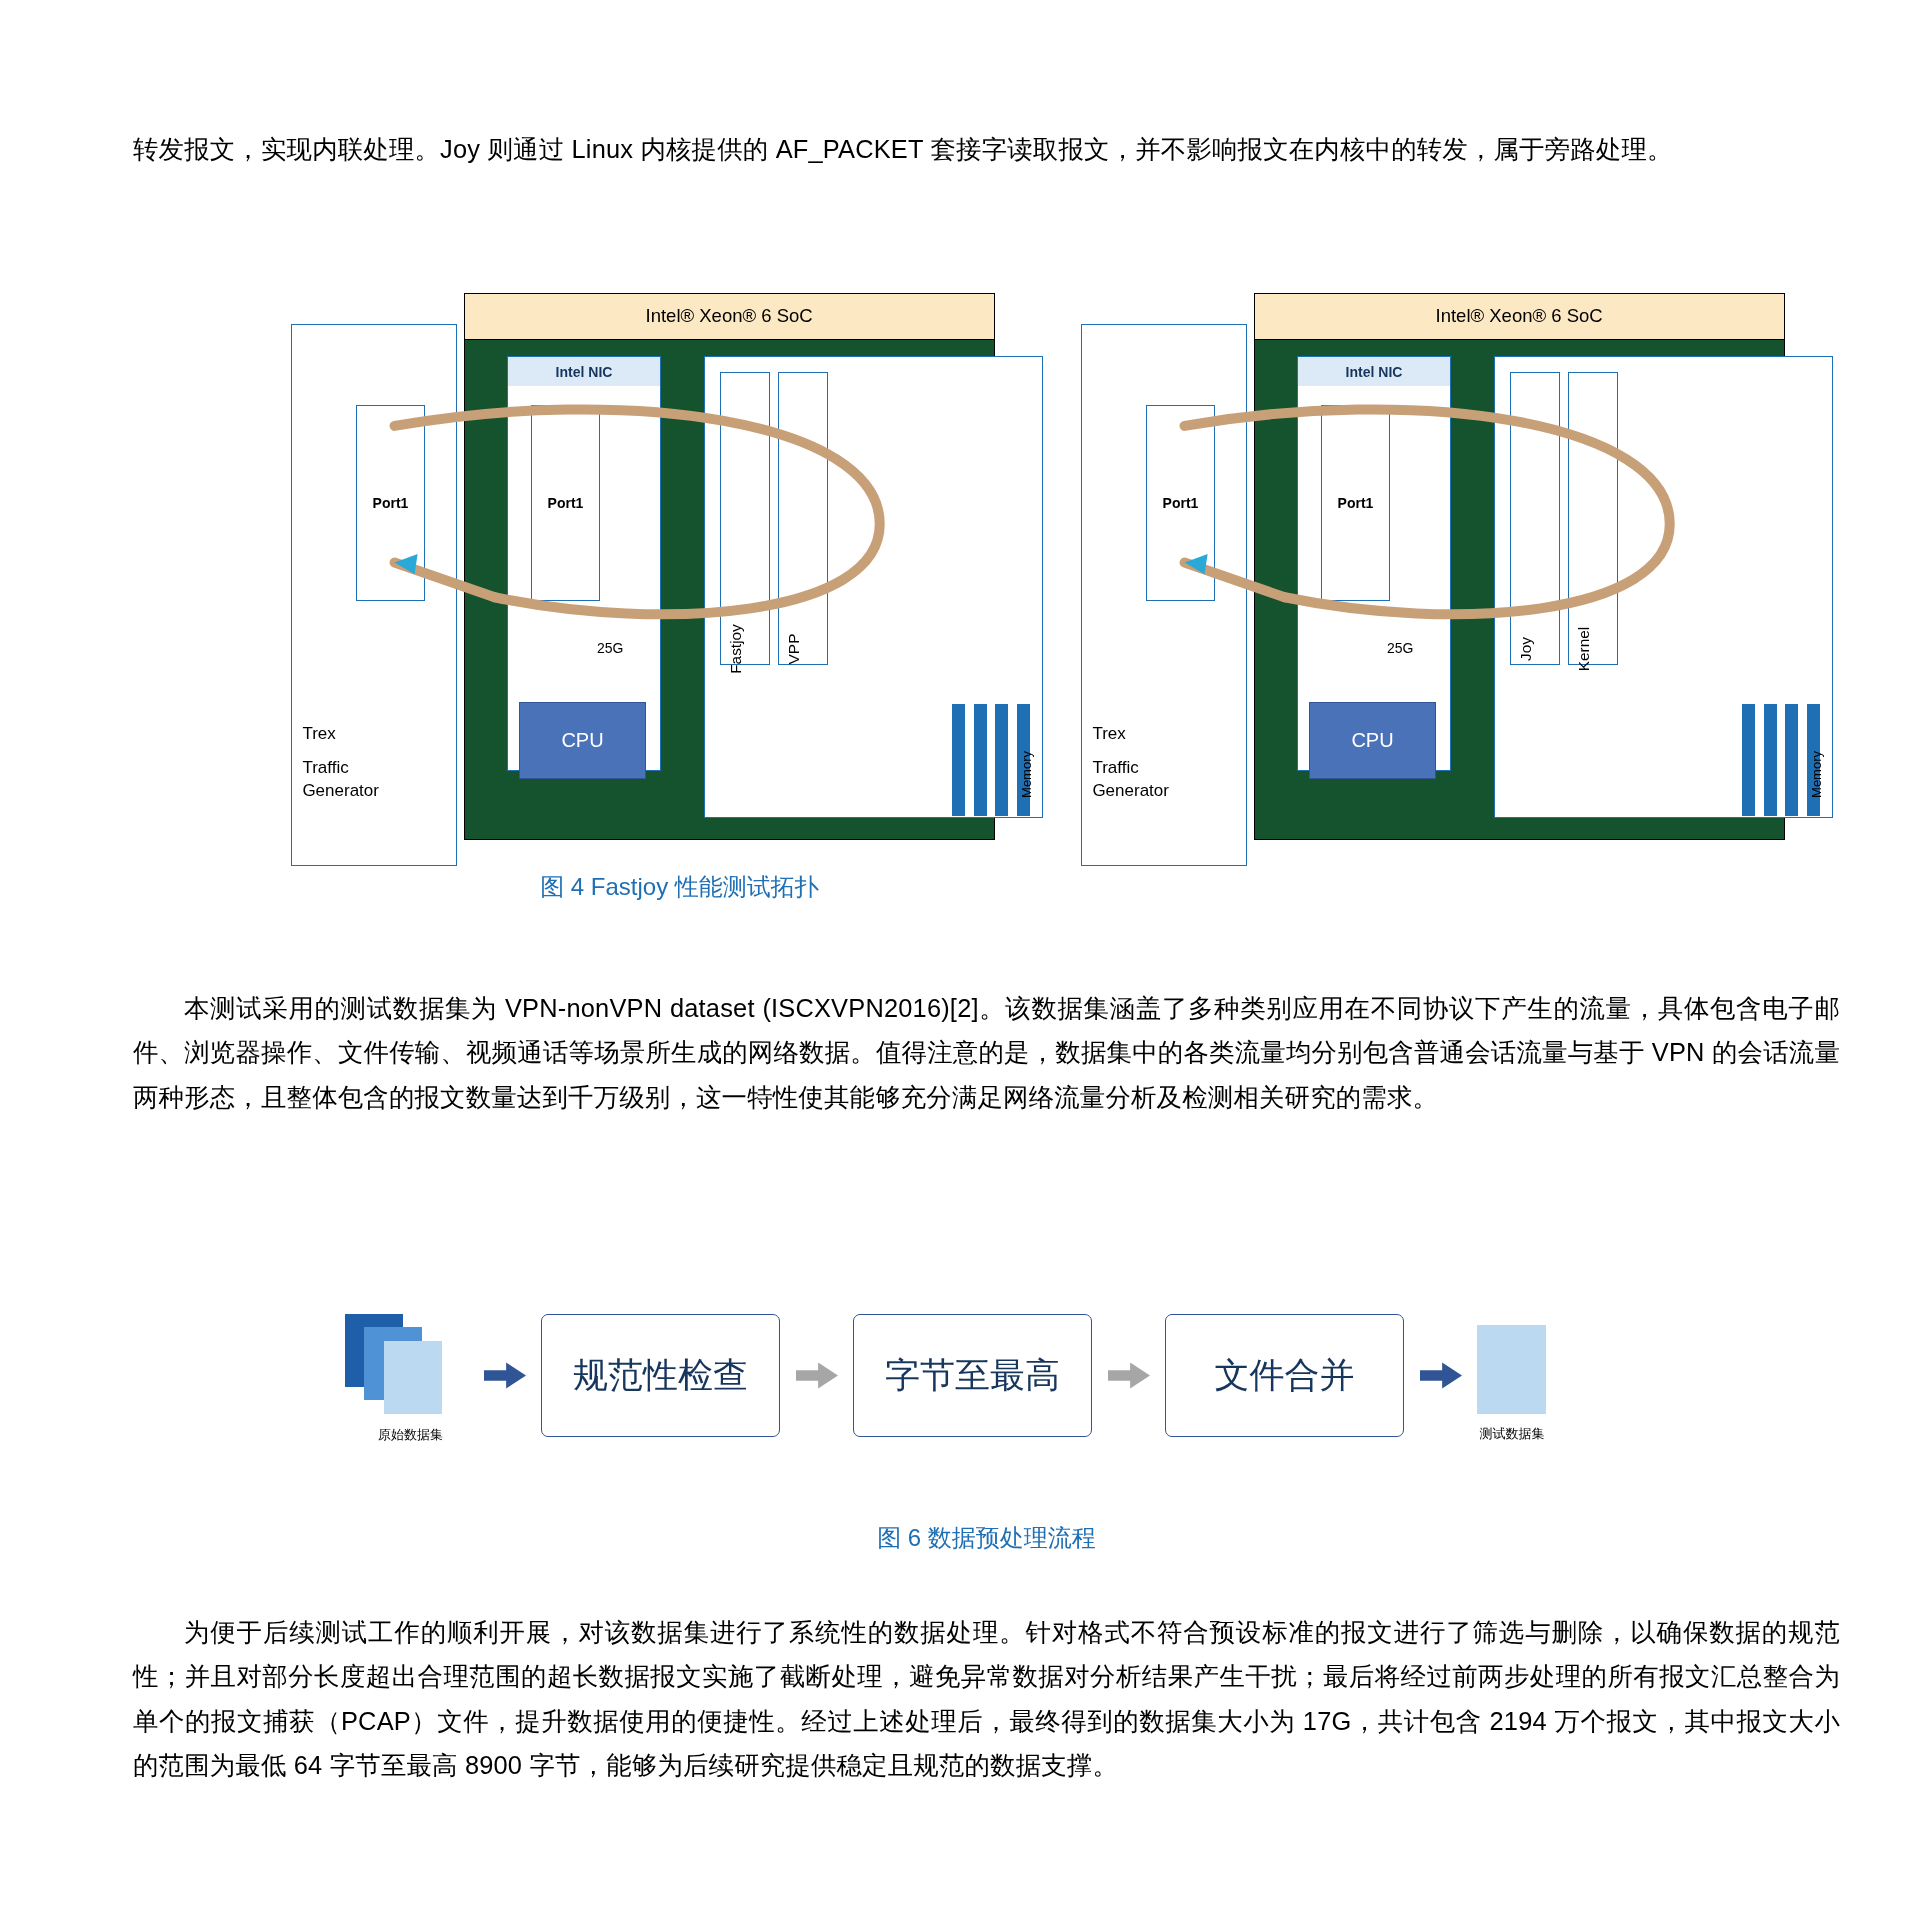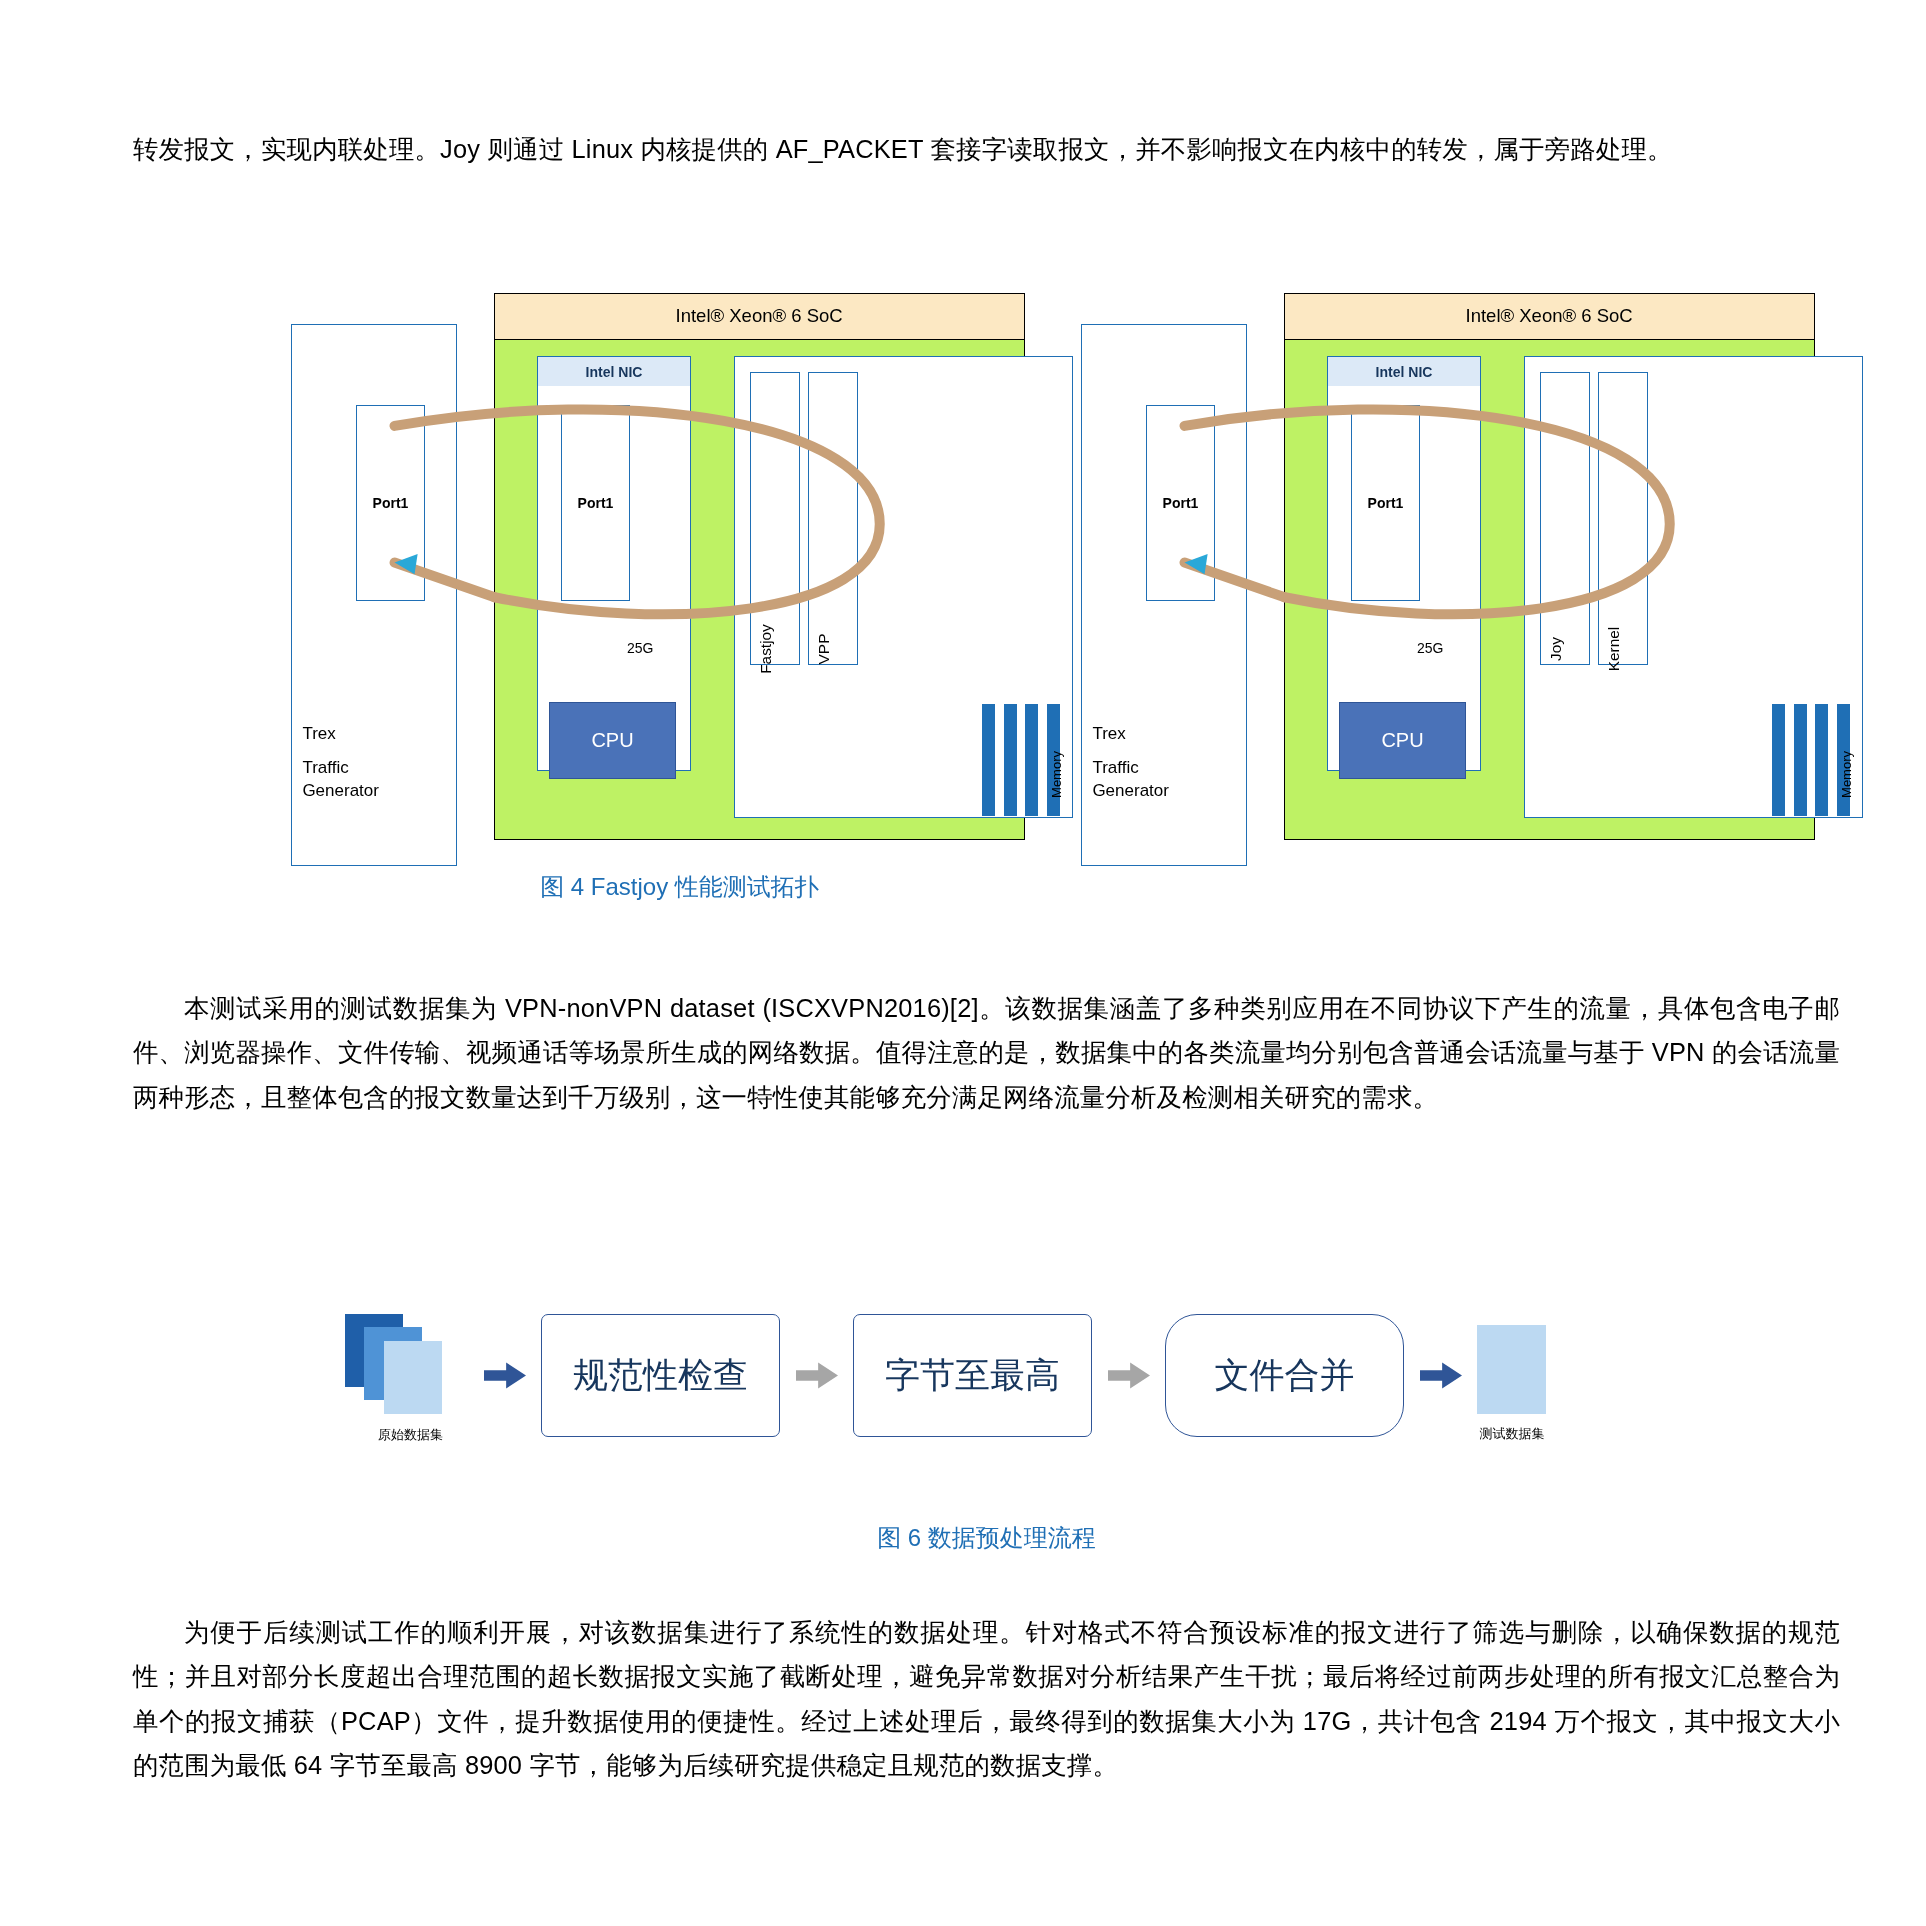--- a/index.html
+++ b/index.html
@@ -104,23 +104,22 @@
   }
 
   
   .soc {
     position: absolute;
     left: 185px;
     top: 0px;
     width: 531px;
     height: 547px;
     border: 1.9px solid #000000;
-    background: #bef264;
-    box-sizing: border-box;
-    margin-left: 30px;
+    background: #14532d;
+    box-sizing: border-box;
   }
   .soc-header {
     position: absolute;
     left: -0.4px; top: -0.4px;
     width: 100%;
     height: 46px;
     background: #fce8c3;
     border-bottom: 1.9px solid #000;
     box-sizing: border-box;
     display: flex;
@@ -460,21 +459,21 @@
     </svg>
 
     <div class="flow-box" style="left:720px; width:239px;">
       <span>字节至最高</span>
     </div>
 
     <svg class="flow-arrow" style="left:975px;" viewBox="0 0 110 80">
       <polygon points="0,26 58,26 58,6 110,40 58,74 58,54 0,54" fill="#a6a6a6"></polygon>
     </svg>
 
-    <div class="flow-box" style="left:1032px; width:239px;border-radius:32px;">
+    <div class="flow-box" style="left:1032px; width:239px;">
       <span>文件合并</span>
     </div>
 
     <svg class="flow-arrow" style="left:1287px;" viewBox="0 0 110 80">
       <polygon points="0,26 58,26 58,6 110,40 58,74 58,54 0,54" fill="#2f5597"></polygon>
     </svg>
 
     <div style="position:absolute; left:1344px; top:23px; width:69px; height:89px; background:#bcd9f2;"></div>
     <div class="small-label" style="left:1302px; top:123px; width:154px;">测试数据集</div>
   </div>

